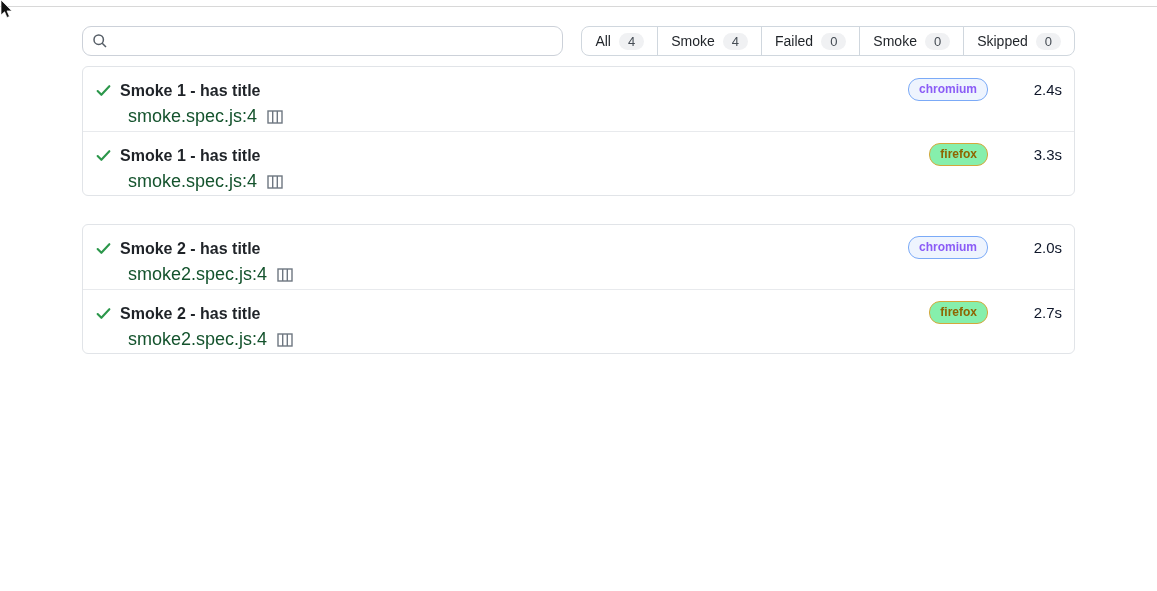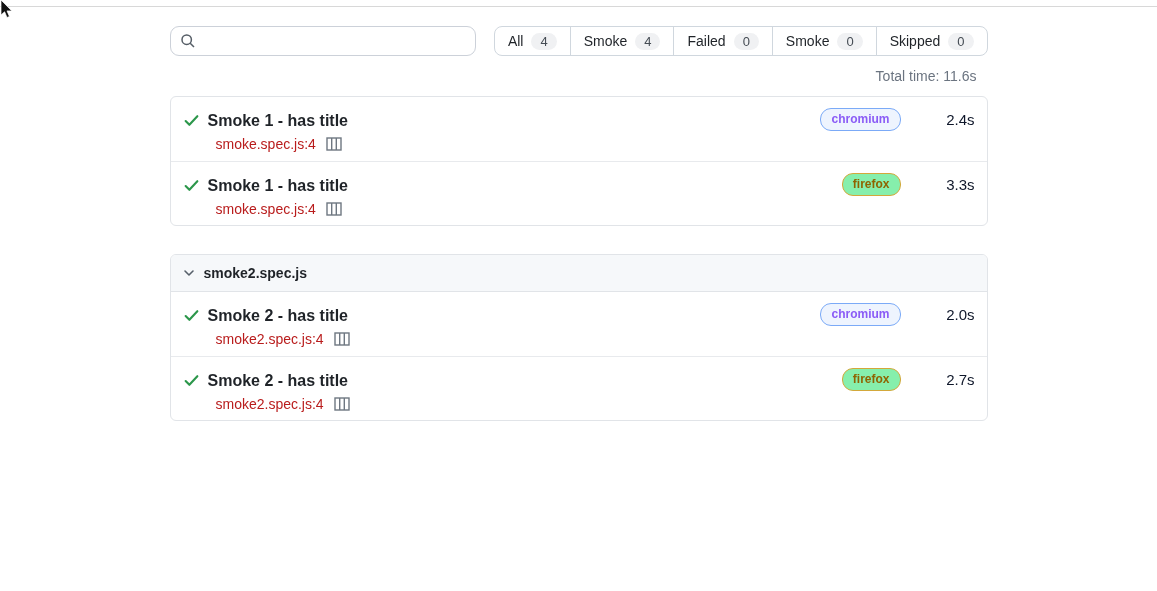--- a/index.html
+++ b/index.html
@@ -12,21 +12,21 @@
     position: relative;
   }
   .top-rule {
     position: absolute; top: 6px; left: 0; right: 0;
     height: 1px; background: #d8d8d8;
   }
   .cursor {
     position: absolute; top: 0; left: 0; z-index: 50; pointer-events: none;
   }
   .container {
-    width: 818px;
+    width: 993px;
     margin: 0 auto;
     padding-top: 26px;
   }
   
   .toolbar {
     display: flex; align-items: stretch; gap: 18px;
   }
   .search-box {
     flex: 1;
     height: 30px;
@@ -136,22 +136,22 @@
     font-size: 15px;
     color: #0f172a;
     margin-left: 16px;
   }
   .row-sub {
     display: flex; align-items: center; gap: 10px;
     margin-left: 33px;
     margin-top: 5px;
   }
   .test-location {
-    color: #b91c1c;
-    font-size: 14px;
+    color: #14532d;
+    font-size: 18px;
     cursor: pointer;
   }
   .icon { display: inline-flex; align-items: center; }
 </style>
 </head>
 <body>
 
 <div class="top-rule"></div>
 
 <div class="cursor">
@@ -190,21 +190,20 @@
         <span>Smoke</span>
         <span class="count-pill">0</span>
       </div>
       <div class="filter-chip">
         <span>Skipped</span>
         <span class="count-pill">0</span>
       </div>
     </div>
   </div>
 
-  <div class="total-time">Total time: 11.6s</div>
 
   <div class="card">
 
     <div class="test-row">
       <div class="row-main">
         <div class="row-title-wrap">
           <span class="icon">
             <svg width="17" height="17" viewBox="0 0 16 16" fill="none" stroke="#2c974b" stroke-width="2" stroke-linecap="round" stroke-linejoin="round">
               <path d="M2.5 8.5 L6 12 L13.5 4"></path>
             </svg>
@@ -250,28 +249,20 @@
             <rect x="1" y="1" width="14" height="12"></rect>
             <line x1="5.7" y1="1" x2="5.7" y2="13"></line>
             <line x1="10.3" y1="1" x2="10.3" y2="13"></line>
           </svg>
         </span>
       </div>
     </div>
   </div>
 
   <div class="card">
-    <div class="card-header">
-      <span class="icon">
-        <svg width="12" height="12" viewBox="0 0 12 12" fill="none" stroke="#57606a" stroke-width="1.6" stroke-linecap="round" stroke-linejoin="round">
-          <path d="M2 4 L6 8 L10 4"></path>
-        </svg>
-      </span>
-      <span>smoke2.spec.js</span>
-    </div>
 
     <div class="test-row">
       <div class="row-main">
         <div class="row-title-wrap">
           <span class="icon">
             <svg width="17" height="17" viewBox="0 0 16 16" fill="none" stroke="#2c974b" stroke-width="2" stroke-linecap="round" stroke-linejoin="round">
               <path d="M2.5 8.5 L6 12 L13.5 4"></path>
             </svg>
           </span>
           <span class="test-title">Smoke 2 - has title</span>

